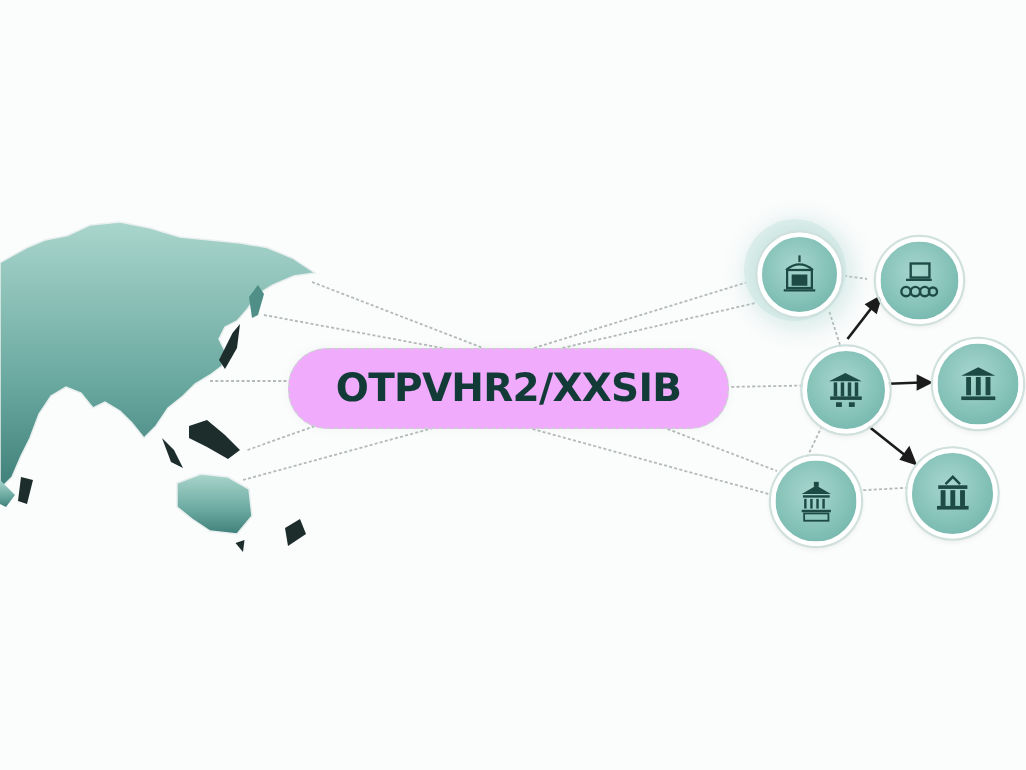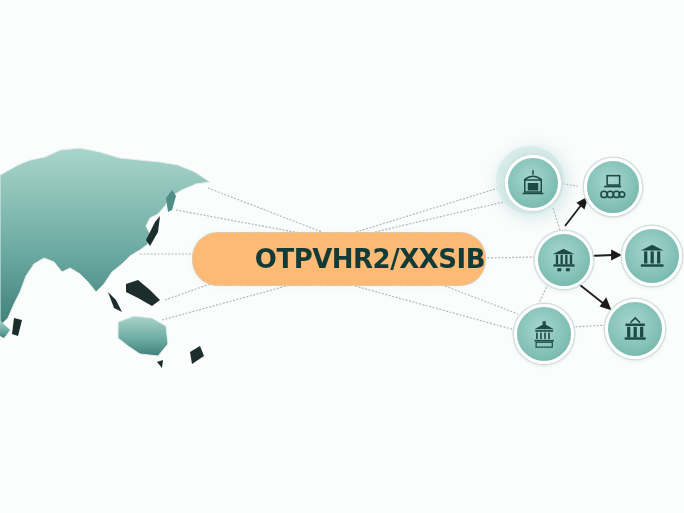--- a/index.html
+++ b/index.html
@@ -1,18 +1,18 @@
 <!DOCTYPE html>
 <html><head>
 <meta charset="utf-8">
 <style>
   html, body { margin:0; padding:0; }
   body { width:684px; height:513px; background:#fbfcfc; overflow:hidden; position:relative; font-family:"Liberation Sans", sans-serif; }
   #stage { position:absolute; left:0; top:0; width:684px; height:513px; }
-  .pill { position:absolute; left:192px; top:232px; width:292px; height:52px; border-radius:26px; background:#fdba74; border:1.5px dashed #c9d1d0; box-shadow:0 0 8px rgba(0,0,0,0.04); display:flex; align-items:center; justify-content:flex-end; }
+  .pill { position:absolute; left:192px; top:232px; width:292px; height:52px; border-radius:26px; background:#f0abfc; border:1.5px dashed #c9d1d0; box-shadow:0 0 8px rgba(0,0,0,0.04); display:flex; align-items:center; justify-content:center; }
   .pill-text { font-family:"DejaVu Sans", sans-serif; font-weight:bold; font-size:26px; color:#123b38; letter-spacing:-0.5px; }
   .node { position:absolute; border-radius:50%; background:radial-gradient(circle at 45% 40%, #a7d6cf 0%, #82c0b6 60%, #6aaea3 100%); border:3px solid #ffffff; box-shadow:0 0 0 1.5px #cfe0dd, 0 2px 4px rgba(0,0,0,0.08); display:flex; align-items:center; justify-content:center; }
   .node.glow { box-shadow:0 0 0 1.5px #cfe0dd, 0 0 14px 8px rgba(170,215,208,0.45); }
   .node svg { width:60%; height:60%; }
 </style>
 </head>
 <body>
 
 <svg id="stage" viewBox="0 0 684 513" xmlns="http://www.w3.org/2000/svg">
   <defs>

